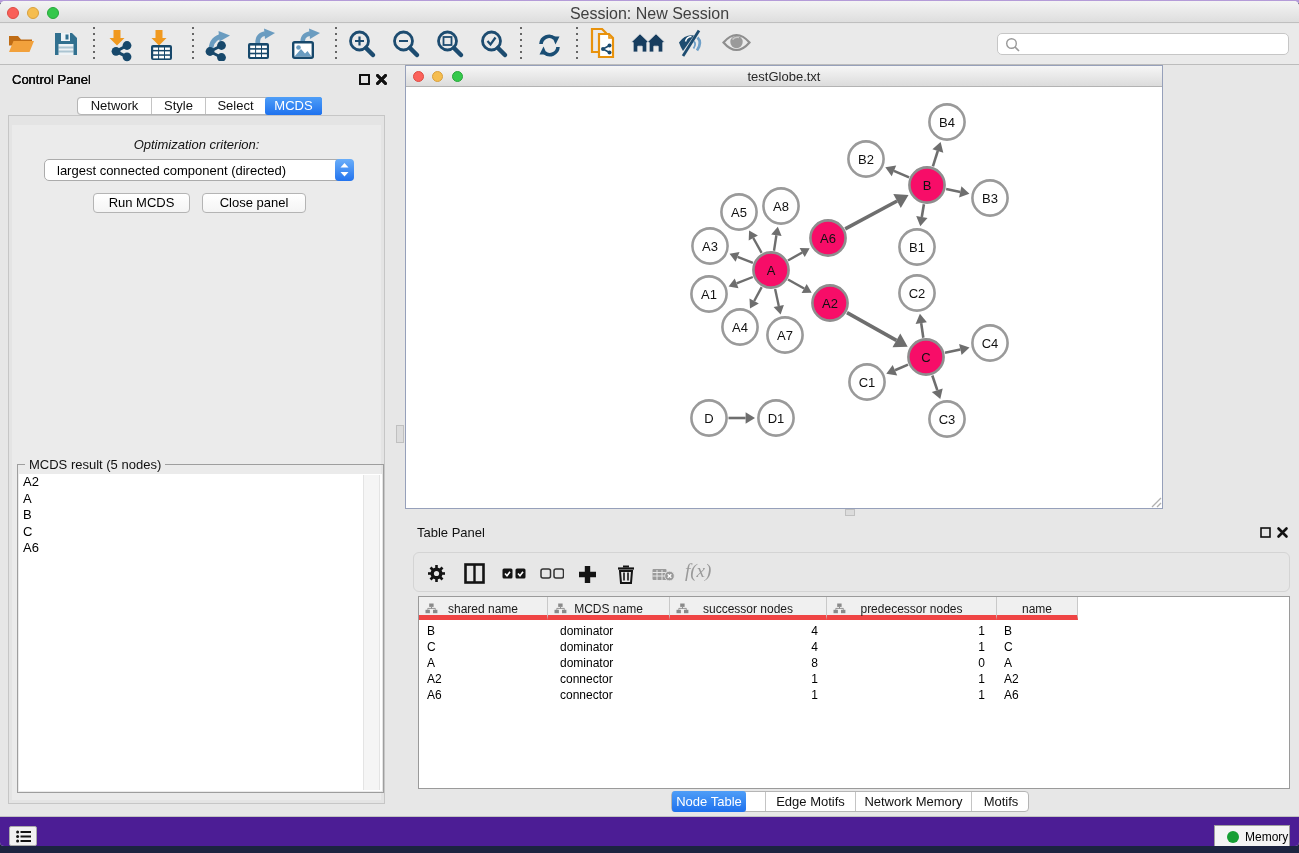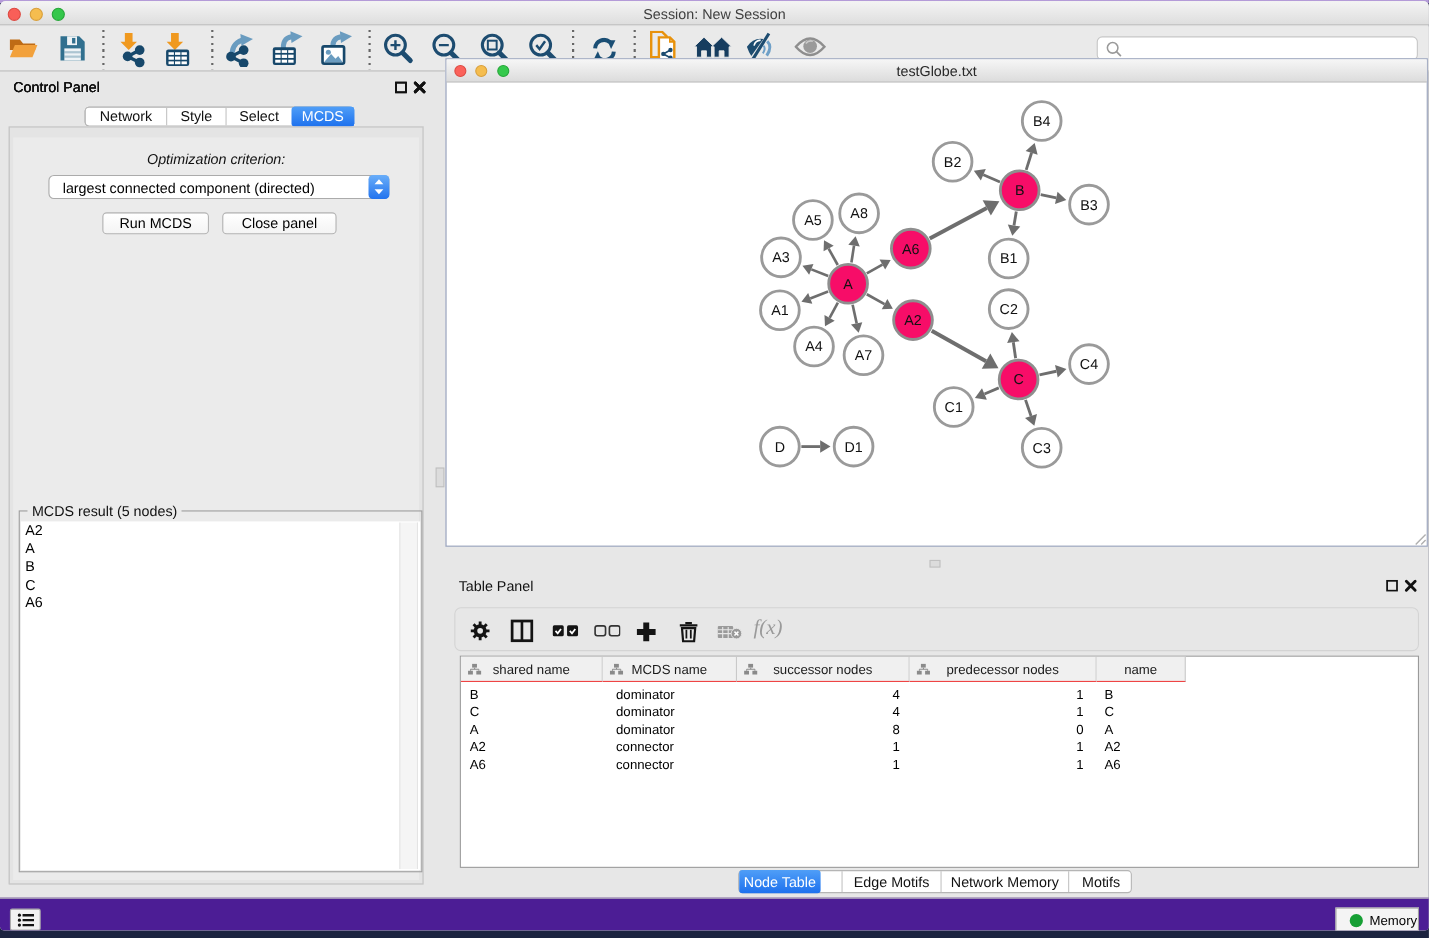--- a/index.html
+++ b/index.html
@@ -9,21 +9,21 @@
 #win { position:absolute; top:1px; left:0; width:1299px; height:845px; background:#e7e7e7;
   border-radius:5px 5px 4px 4px; overflow:hidden; }
 
 #titlebar { position:absolute; top:0; left:0; right:0; height:22px;
   background:linear-gradient(#f4f4f4,#dedede); border-bottom:1px solid #bfbfbf; }
 .tl { position:absolute; top:6px; width:12px; height:12px; border-radius:50%; }
 #titlebar .tl.r { left:7px;  background:#f95f58; border:0.5px solid #dd4b43; }
 #titlebar .tl.y { left:27px; background:#f5bd4f; border:0.5px solid #d9a03c; }
 #titlebar .tl.g { left:47px; background:#34c74b; border:0.5px solid #27a73a; }
 #titletext { position:absolute; top:4px; left:0; right:0; text-align:center;
-  font-size:13px; color:#404040; }
+  font-size:16px; color:#404040; }
 
 #toolbar { position:absolute; top:23px; left:0; right:0; height:41px;
   background:#eaeaea; border-bottom:1px solid #bcbcbc; }
 .tbi { position:absolute; top:6px; }
 .tbsep { position:absolute; top:3px; height:36px; width:2px;
   background:repeating-linear-gradient(#666 0 2px, rgba(0,0,0,0) 2px 6px); }
 #searchbox { position:absolute; left:997px; top:9px; width:292px; height:22px;
   background:#fff; border:1px solid #c6c6c6; border-radius:5px; }
 
 #cp-title { position:absolute; left:12px; top:71px; font-size:13px; color:#111; }
@@ -50,39 +50,39 @@
 #groupbox { position:absolute; left:8px; top:348px; width:367px; height:329px;
   border:1px solid #9e9e9e; }
 #groupbox-label { position:absolute; left:7px; top:-8px; background:#ebebeb;
   padding:0 4px; font-size:13px; color:#111; }
 #mcds-list { position:absolute; left:1px; top:9px; right:1px; bottom:1px;
   background:#fff; font-size:13px; color:#000; }
 #mcds-list .mi { padding-left:4px; height:16.5px; line-height:16.5px; }
 #mcds-scroll { position:absolute; right:2px; top:1px; width:17px; bottom:1px;
   background:#f5f5f5; border-left:1px solid #e4e4e4; border-right:1px solid #e4e4e4; }
 
-#netwin { position:absolute; left:405px; top:52px; width:893px; height:444px;
+#netwin { position:absolute; left:405px; top:64px; width:758px; height:444px;
   background:#fff; border:1px solid #96a0ba; }
 #net-titlebar { position:absolute; top:0; left:0; right:0; height:21px;
   background:linear-gradient(#f6f6f6,#dcdcdc); border-bottom:1px solid #b3b3b3; }
 #net-titlebar .tl { top:5px; width:11px; height:11px; }
 #net-titlebar .tl.r { left:7px;  background:#fb625b; border:0.5px solid #dd4b43; }
 #net-titlebar .tl.y { left:26px; background:#f5bd4f; border:0.5px solid #d9a03c; }
 #net-titlebar .tl.g { left:46px; background:#35c94c; border:0.5px solid #27a73a; }
 #net-title { position:absolute; top:3px; left:0; right:0; text-align:center;
   font-size:13px; color:#282828; }
 #graph { position:absolute; left:0px; top:21px; }
 
 #tp-title { position:absolute; left:417px; top:524px; font-size:13px; color:#111; }
 #tp-toolbar { position:absolute; left:413px; top:551px; width:877px; height:40px;
   background:#e7e7e7; border:1px solid #d4d4d4; border-radius:6px; }
 #tbl { position:absolute; left:418px; top:595px; width:872px; height:193px;
   background:#fff; border:1px solid #9a9a9a; font-size:12px; }
 .th { position:absolute; top:0; height:23px; background:#f0f0f0;
-  border-right:1px solid #c9c9c9; border-bottom:1px solid #ef4444; }
+  border-right:1px solid #c9c9c9; border-bottom:5px solid #ef4444; }
 .th span { position:absolute; top:5px; left:0; right:0; text-align:center; color:#1a1a1a; }
 .td { position:absolute; height:16px; line-height:16px; color:#000; }
 #bot-tabs { position:absolute; left:671px; top:790px; height:21px; width:358px;
   background:#fff; border:1px solid #b5b5b5; border-radius:4px; font-size:13px; }
 .bottab { position:absolute; top:0; height:19px; line-height:19px; text-align:center; color:#111; }
 .bottab.sel { background:linear-gradient(#4f9ef7,#1e71ee); color:#fff; border-radius:3px;
   top:-1px; height:21px; line-height:21px; }
 
 #statusbar { position:absolute; left:0; right:0; top:815px; height:30px;
   background:#4c1d95; border-top:1px solid #c2c2c2; }

